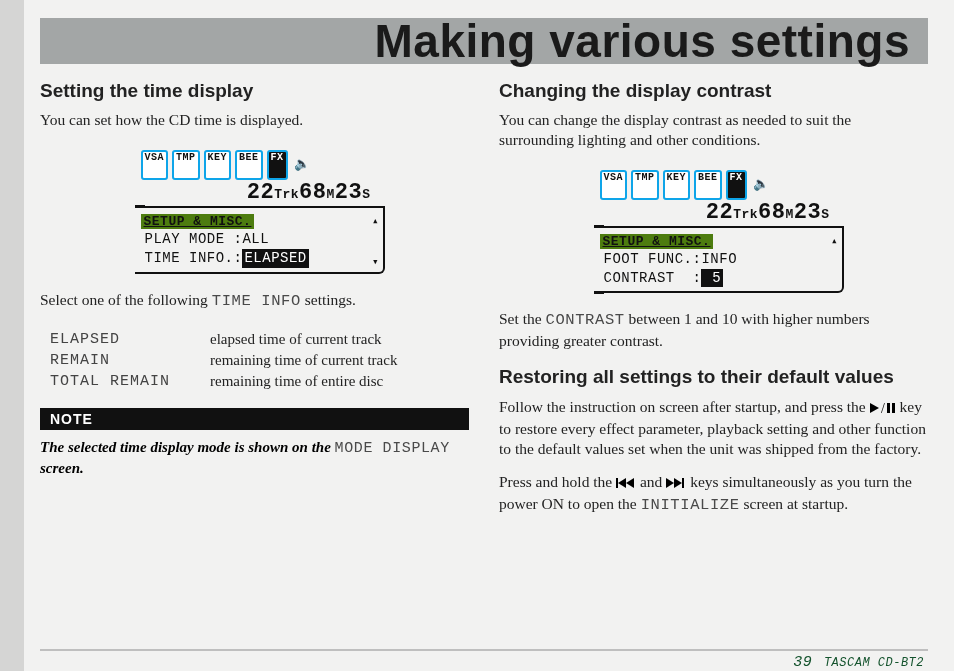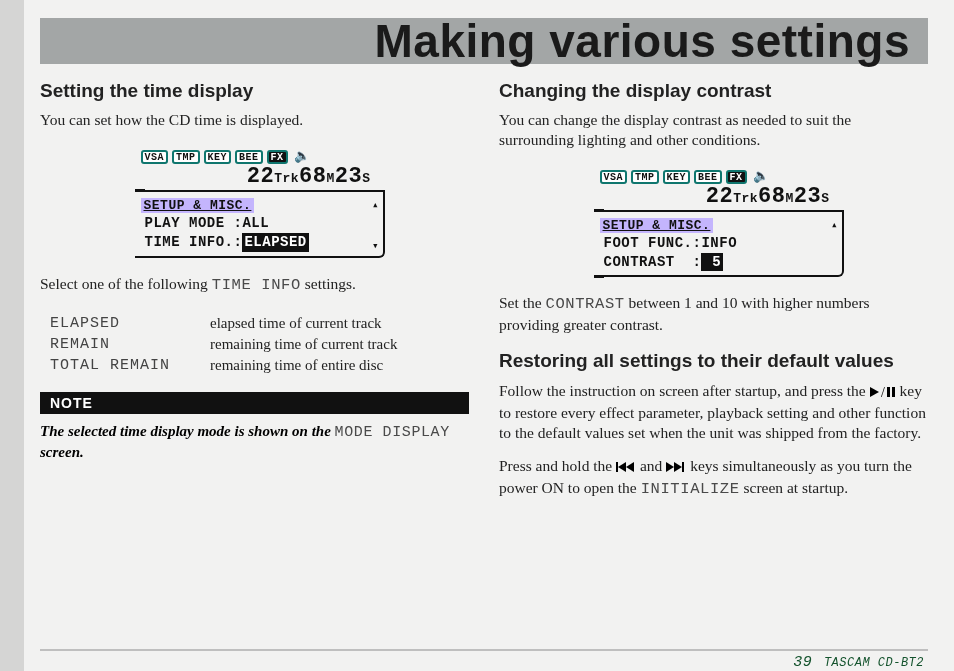--- a/index.html
+++ b/index.html
@@ -80,27 +80,27 @@
     position: relative;
   }
   .lcd-icons-row {
     display: flex;
     gap: 4px;
     align-items: center;
     padding-left: 16px;
     margin-bottom: 2px;
   }
   .lcd-pill {
-    border: 2px solid #0f766e;
+    border: 2px solid #0ea5e9;
     border-radius: 3px;
     font-size: 10px;
     font-weight: 700;
     padding: 0 2px;
     line-height: 12px;
-    height: 14px;
+    height: 30px;
     background: #fff;
     letter-spacing: 0.5px;
   }
   .lcd-pill.inv {
     background: #111;
     color: #fff;
   }
   .lcd-icon-small {
     font-size: 13px;
     margin-left: 3px;
@@ -131,33 +131,33 @@
     top: -2.5px;
     bottom: -2.5px;
     width: 10px;
     border-top: 2.5px solid #111;
     border-bottom: 2.5px solid #111;
     border-left: none;
     border-radius: 0;
   }
   .lcd-tab {
     position: relative;
-    background: #c4b5fd;
+    background: #4d7c0f;
     font-size: 13px;
     font-weight: 700;
     letter-spacing: 0.5px;
     padding: 0 3px;
     display: inline-block;
     margin-top: -12px;
     margin-left: -4px;
     text-decoration: underline;
   }
   .lcd-row {
     font-size: 14px;
-    font-weight: 700;
+    font-weight: 400;
     letter-spacing: 0.5px;
     line-height: 1.35;
     white-space: pre;
     display: flex;
     align-items: center;
   }
   .lcd-row .label { display:inline-block; }
   .lcd-value-inv {
     background: #111;
     color: #fff;

